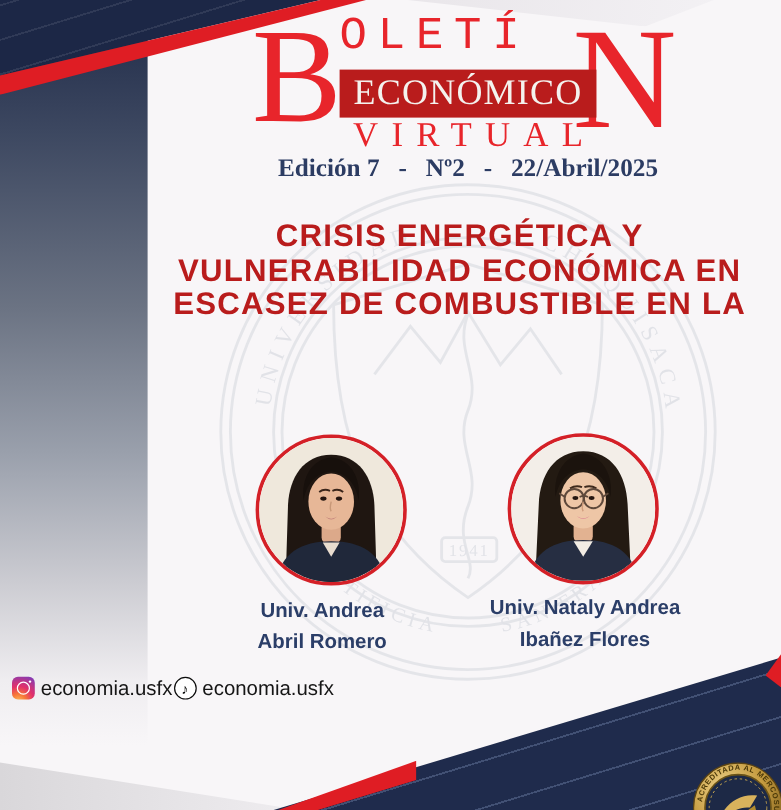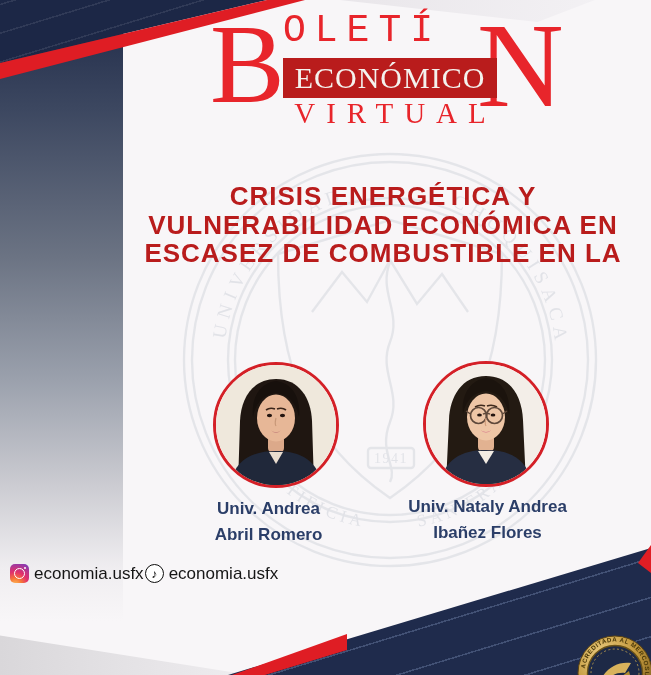--- a/index.html
+++ b/index.html
@@ -124,20 +124,21 @@
   <div class="abs br-red"></div>
   <div class="abs r-red-sliver"></div>
 
   <div class="abs serif red-letter letter-b">B</div>
   <div class="abs serif red-letter word-mid">OLETÍ</div>
   <div class="abs serif red-letter letter-n">N</div>
   <div class="abs econ-band">
     <span class="serif">ECONÓMICO</span>
   </div>
   <div class="abs serif virtual">VIRTUAL</div>
+  <div class="abs serif edition">Edición 7   -   Nº2   -   22/Abril/2025</div>
 
   <div class="abs headline">
     <div>CRISIS ENERGÉTICA Y</div>
     <div>VULNERABILIDAD ECONÓMICA EN</div>
     <div>ESCASEZ DE COMBUSTIBLE EN LA</div>
   </div>
 
   <div class="abs photo-frame author1">
     <svg viewBox="0 0 120 120">
       <rect width="120" height="120" fill="#efe8dc"></rect>

